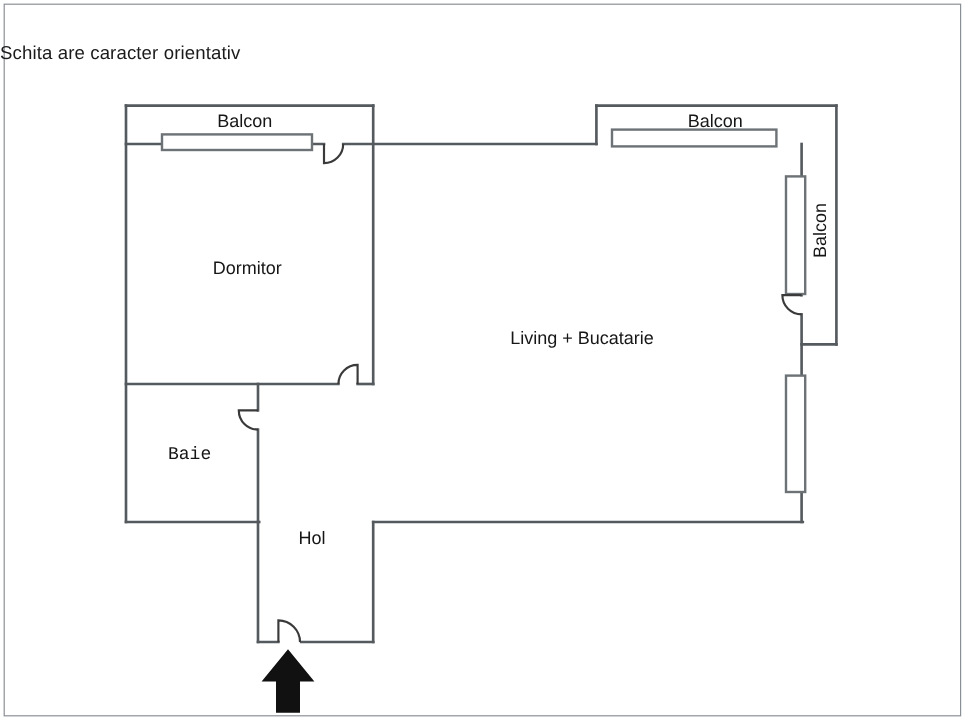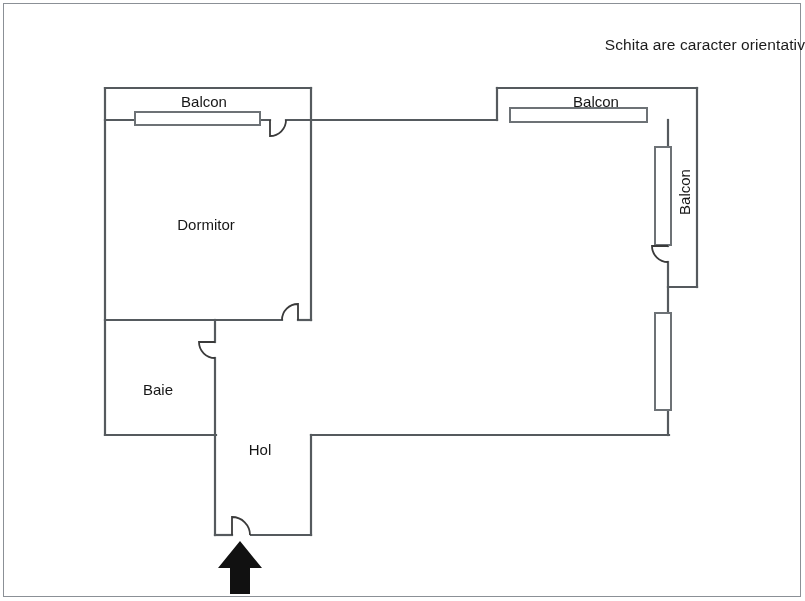--- a/index.html
+++ b/index.html
@@ -27,21 +27,21 @@
     height: 594px;
     border: 1px solid #8b9096;
     box-sizing: border-box;
     pointer-events: none;
   }
   #plan-title {
     position: absolute;
     left: 0;
     top: 36px;
     width: 805px;
-    text-align: right;
+    text-align: left;
     font-size: 15.5px;
     color: #1b1b1b;
     letter-spacing: 0.1px;
   }
   #plan-svg {
     position: absolute;
     left: 0;
     top: 0;
   }
   .room-label {
@@ -131,22 +131,23 @@
       <path d="M232,535 L232,517 A18,18 0 0 1 250,535"></path>
     </g>
 
     <g>
       <path fill="#111111" d="M240,541 L262,568 L250,568 L250,594 L230,594 L230,568 L218,568 Z"></path>
     </g>
   </svg>
 
   <div class="room-label centered" style="left:206px; top:224px;">Dormitor</div>
 
+  <div class="room-label centered" style="left:485px; top:282px;">Living + Bucatarie</div>
 
-  <div class="room-label centered" style="left:158px; top:389px;">Baie</div>
+  <div class="room-label centered" style="left:158px; top:379px;font-family:Liberation Mono, monospace;">Baie</div>
 
   <div class="room-label centered" style="left:260px; top:449px;text-align:center;">Hol</div>
 
   <div class="room-label centered" style="left:204px; top:101px;">Balcon</div>
 
   <div class="room-label centered" style="left:596px; top:101px;">Balcon</div>
 
   <div class="room-label vertical" style="left:684px; top:192px;">Balcon</div>
 
 </div>

